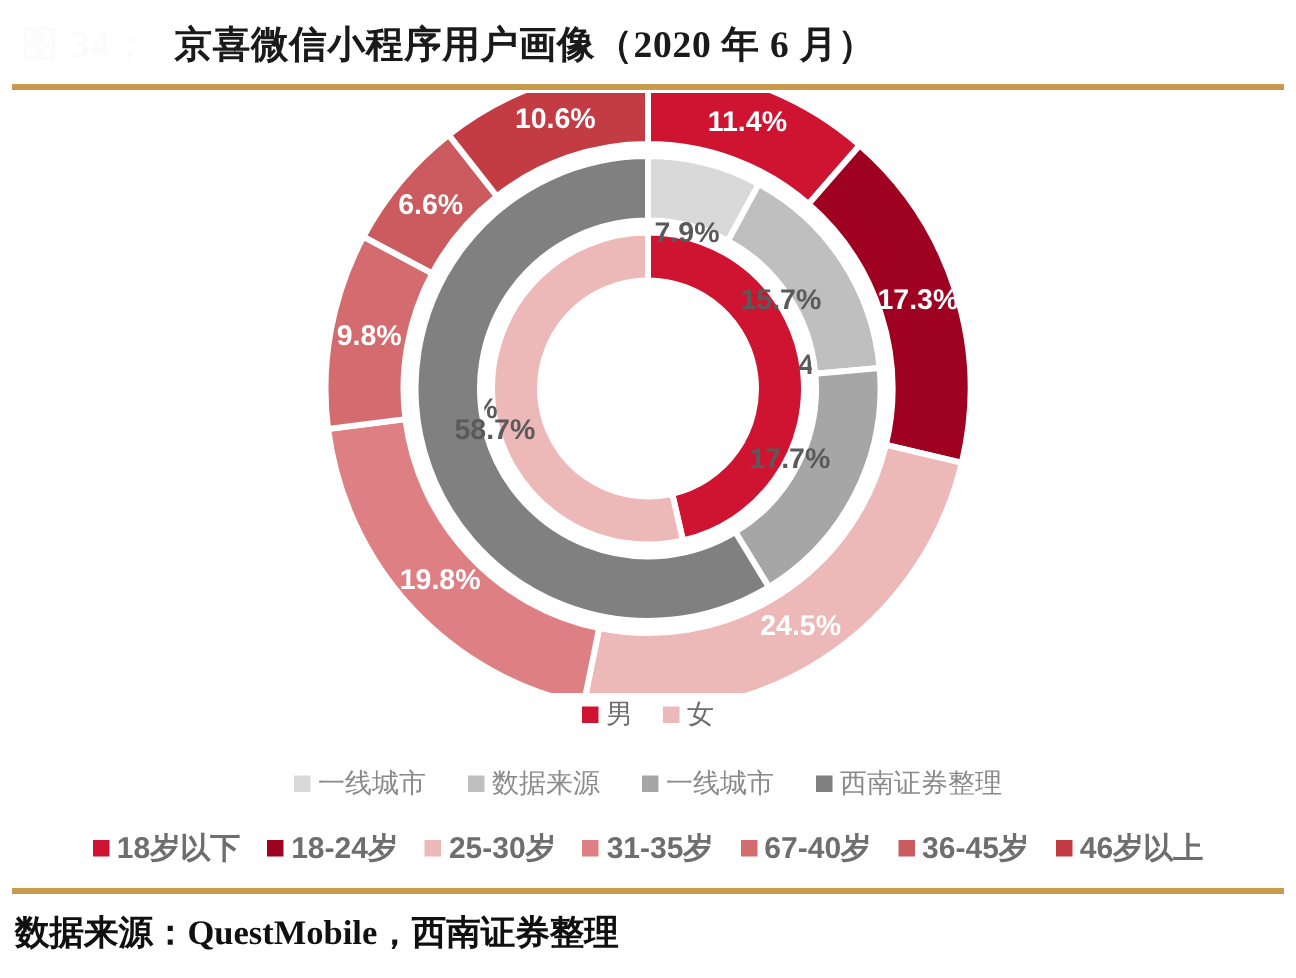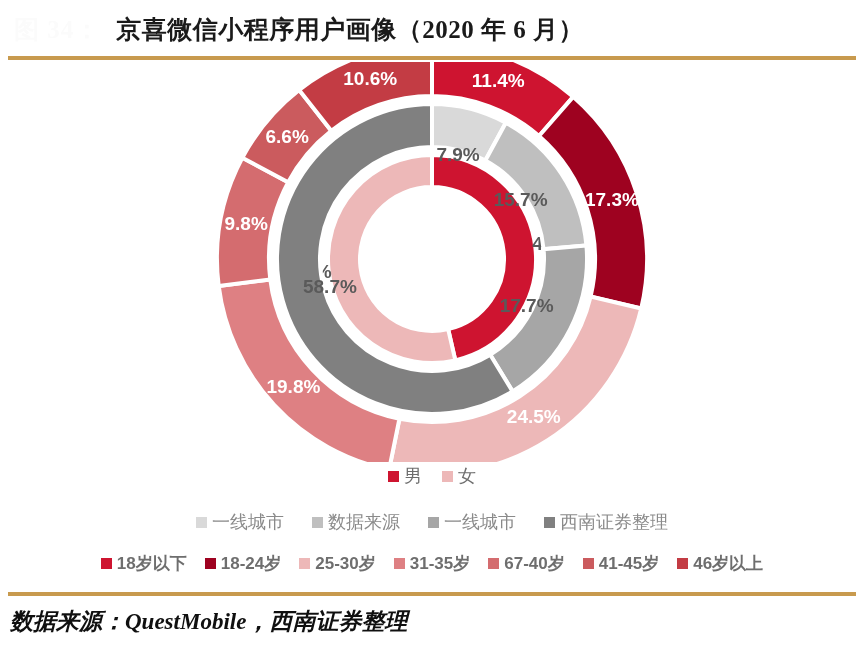--- a/index.html
+++ b/index.html
@@ -118,31 +118,30 @@
     margin-right: 5px;
     flex: 0 0 auto;
     display: inline-block;
   }
   .legend-label {
     font-size: 17px;
     color: #767676;
     font-family: "Liberation Sans", "DejaVu Sans", sans-serif;
   }
   .legend-gender .legend-label { font-size: 18px; color: #6e6e6e; }
-  .legend-age .legend-label { font-size: 17px; color: #6e6e6e; font-weight: bold; }
+  .legend-age .legend-label { font-size: 20px; color: #6e6e6e; font-weight: bold; }
   .legend-city .legend-label { font-size: 18px; color: #8a8a8a; }
 
   
   .source {
     position: absolute;
     left: 10px;
     top: 606px;
     font-size: 23px;
     color: #101010;
-    font-style: italic;
     font-weight: bold;
     font-family: "Liberation Serif", "DejaVu Serif", serif;
     white-space: nowrap;
   }
 </style>
 </head>
 <body>
 
 <div class="figure">
 
@@ -234,21 +233,21 @@
       <div class="legend-item">
         <span class="swatch" style="background: rgb(222, 128, 131);"></span>
         <span class="legend-label">31-35岁</span>
       </div>
       <div class="legend-item">
         <span class="swatch" style="background: rgb(212, 108, 111);"></span>
         <span class="legend-label">67-40岁</span>
       </div>
       <div class="legend-item">
         <span class="swatch" style="background: rgb(203, 91, 94);"></span>
-        <span class="legend-label">41-45岁</span>
+        <span class="legend-label">36-45岁</span>
       </div>
       <div class="legend-item">
         <span class="swatch" style="background: rgb(195, 60, 68);"></span>
         <span class="legend-label">46岁以上</span>
       </div>
     </div>
 
   <div class="rule-bottom"></div>
 
   <div class="source">数据来源：QuestMobile，西南证券整理</div>

